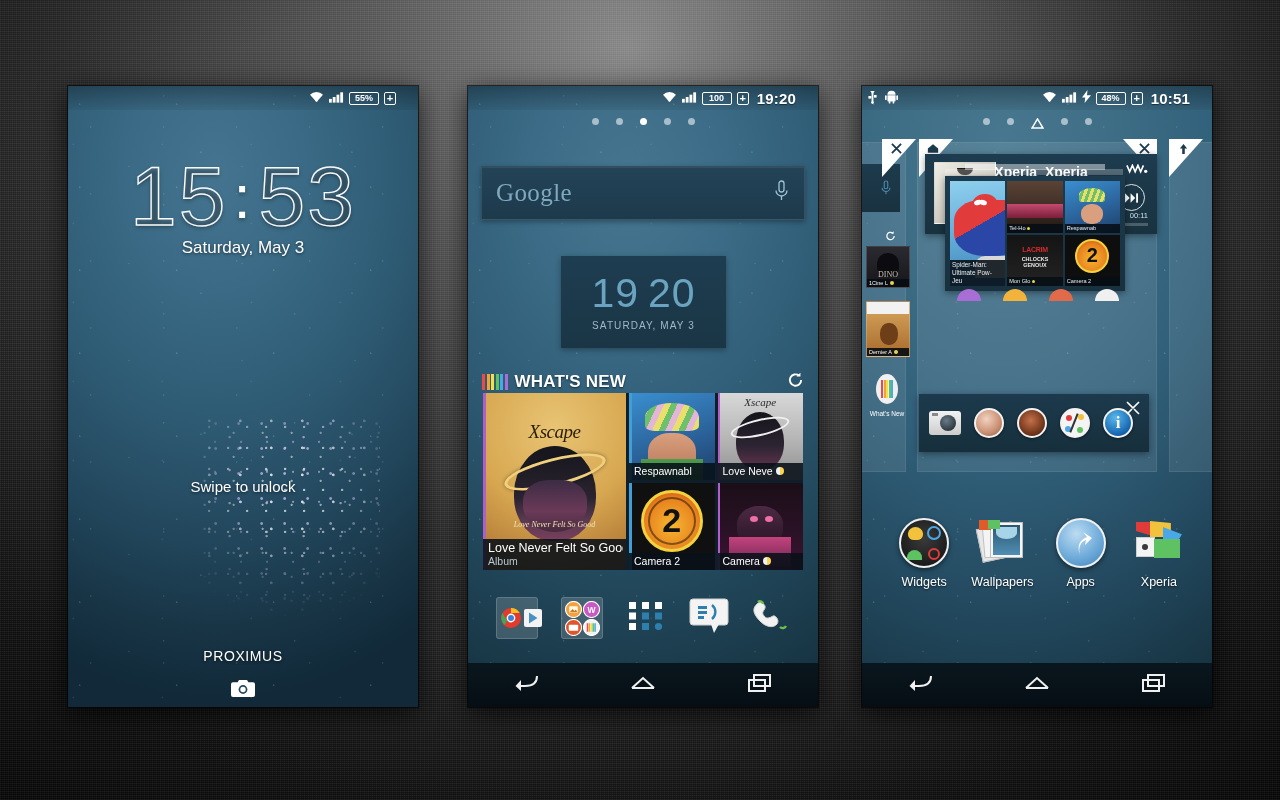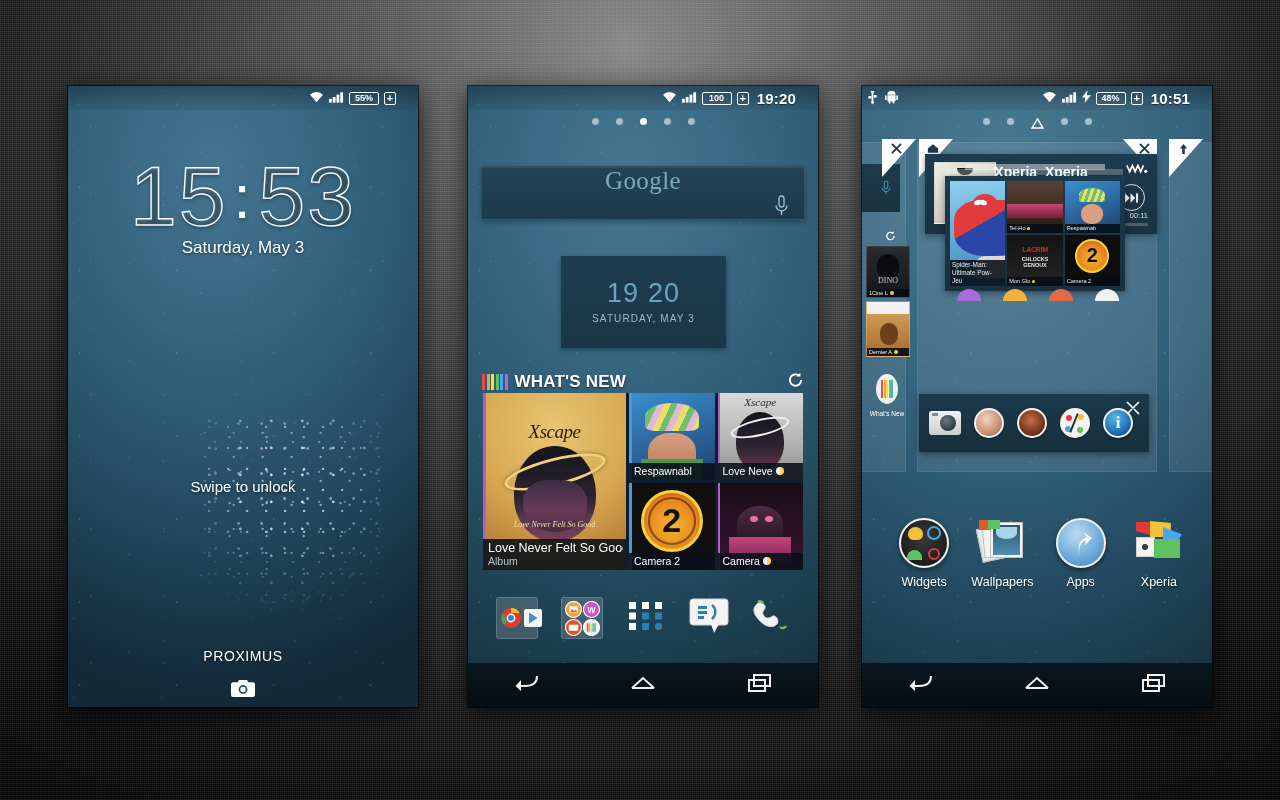--- a/index.html
+++ b/index.html
@@ -127,34 +127,34 @@
   .pagedots{ position:absolute; top:32px; left:0; right:0; display:flex; justify-content:center; gap:17px; }
   .pagedots .d{ width:7px;height:7px;border-radius:50%;background:rgba(255,255,255,.55); }
   .pagedots .d.on{ background:#fff; }
   .pagedots .home-dot{ color:#fff; font-size:12px; line-height:7px; }
 
   .gsearch{
     position:absolute; top:80px; left:13px; right:13px; height:54px;
     background:linear-gradient(180deg,#234356,#1d3a4c);
     border:1px solid rgba(255,255,255,.10);
     box-shadow:inset 0 1px 0 rgba(255,255,255,.07), 0 2px 5px rgba(0,0,0,.32);
-    display:flex; align-items:center; padding:0 14px;flex-direction:column;
+    display:flex; align-items:center; padding:0 14px;
   }
   .gsearch .gtext{
     font-family:"Liberation Serif", serif; font-size:25px; color:#7fa9bf; letter-spacing:.4px;
   }
   .gsearch .mic{ margin-left:auto; }
 
   .clockw{
     position:absolute; top:170px; left:93px; width:165px; height:92px;
     background:linear-gradient(180deg,#1e3d50,#1a3646);
     box-shadow:0 2px 6px rgba(0,0,0,.32);
     display:flex; flex-direction:column; align-items:center; justify-content:center;
   }
-  .clockw .cw-time{ font-size:27px; font-weight:300; color:#6aa4c0; letter-spacing:1px; line-height:1; }
+  .clockw .cw-time{ font-size:41px; font-weight:300; color:#6aa4c0; letter-spacing:1px; line-height:1; }
   .clockw .cw-time .sp{ display:inline-block; width:9px; }
   .clockw .cw-date{ font-size:10px; color:#9fb9c6; letter-spacing:1.1px; margin-top:6px; }
 
   .wnhead{ position:absolute; top:284px; left:14px; right:14px; height:24px; display:flex; align-items:center; }
   .wn-bars{ display:flex; gap:1.5px; margin-right:7px; }
   .wn-bars i{ display:block; width:3px; height:16px; }
   .wn-title{ color:#fff; font-size:17px; font-weight:bold; letter-spacing:.2px; text-shadow:0 1px 2px rgba(0,0,0,.6); }
   .wn-refresh{ margin-left:auto; color:#fff; }
 
   .wngrid{
@@ -633,21 +633,21 @@
         <line x1="8.5" y1="16" x2="8.5" y2="20" stroke="#4e89a8" stroke-width="1.6"></line>
       </svg>
   </div>
   <span style="position:absolute;left:23px;top:142px;color:#fff;">
     <svg width="11" height="12" viewBox="0 0 18 18">
         <path d="M15 9a6 6 0 1 1-2.3-4.7" fill="none" stroke="#fff" stroke-width="2"></path>
         <path d="M14.2 1.2v4.2h-4.2z" fill="#fff"></path>
       </svg>
   </span>
 
-  <div class="sidecard" style="left:4px;top:160px;height:52px;background:linear-gradient(180deg,#2a2a30,#15151a);">
+  <div class="sidecard" style="left:4px;top:160px;height:42px;background:linear-gradient(180deg,#2a2a30,#15151a);">
     <div style="position:absolute;left:50%;top:14%;transform:translateX(-50%);width:22px;height:24px;border-radius:48% 48% 40% 40%;background:#0b0b10;"></div>
     <div style="position:absolute;left:50%;top:58%;transform:translateX(-50%);font-family:'Liberation Serif',serif;font-size:8px;color:#c8c2b0;">DINO</div>
     <div class="cp">
         <span>1Cine L</span>
         <i style="width:4px;height:4px;border-radius:50%;background:#e8d44a;display:inline-block;"></i>
       </div>
   </div>
   <div class="sidecard" style="left:4px;top:215px;height:56px;background:linear-gradient(180deg,#d8a860,#a86a2c);">
     <div style="position:absolute;left:0;right:0;top:0;height:12px;background:#f2f2f2;"></div>
     <div style="position:absolute;left:30%;top:38%;width:18px;height:22px;border-radius:45%;background:#6e3e18;"></div>

